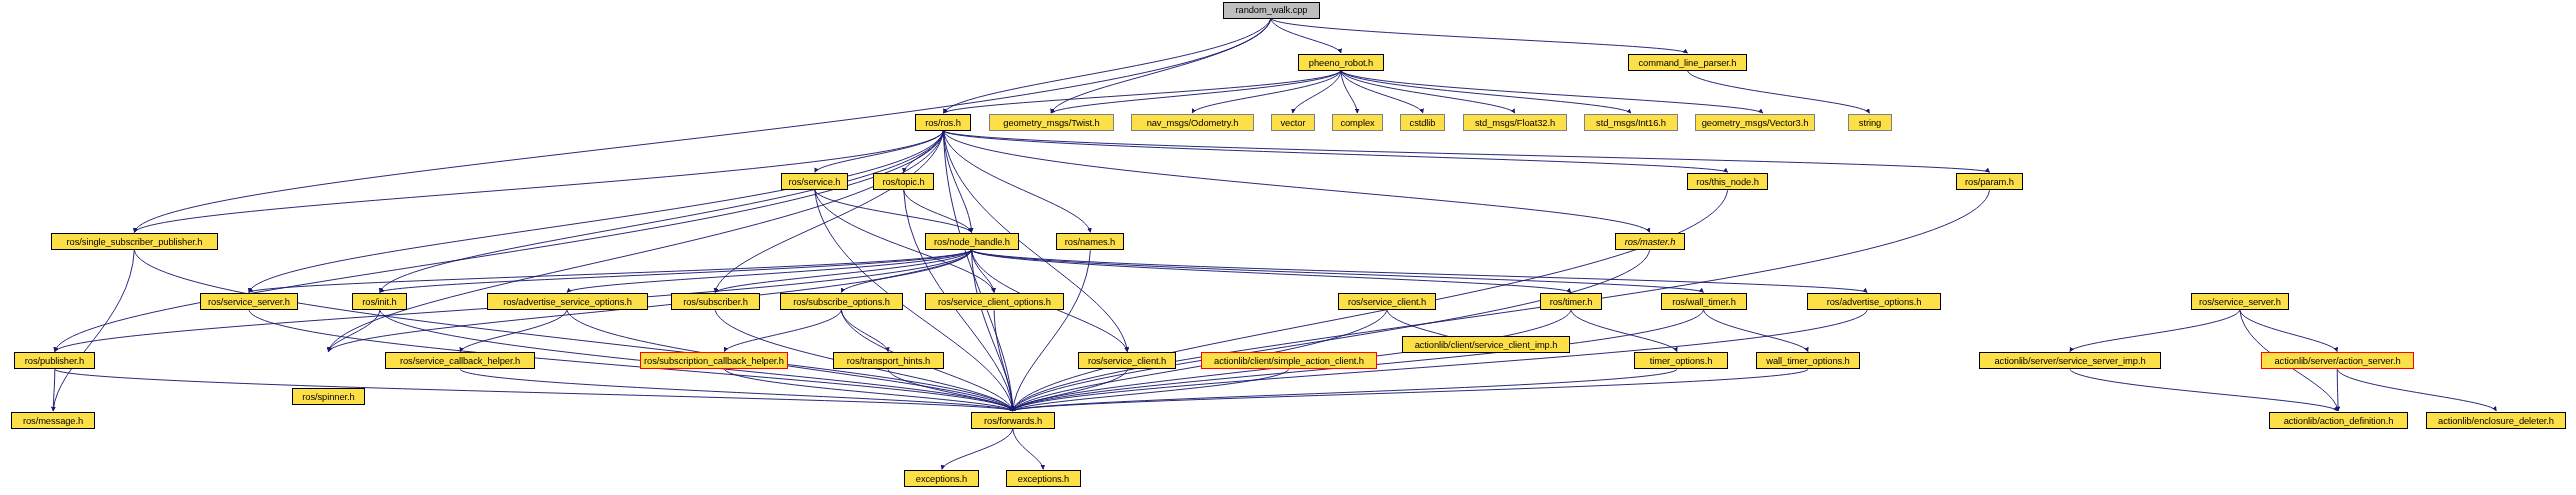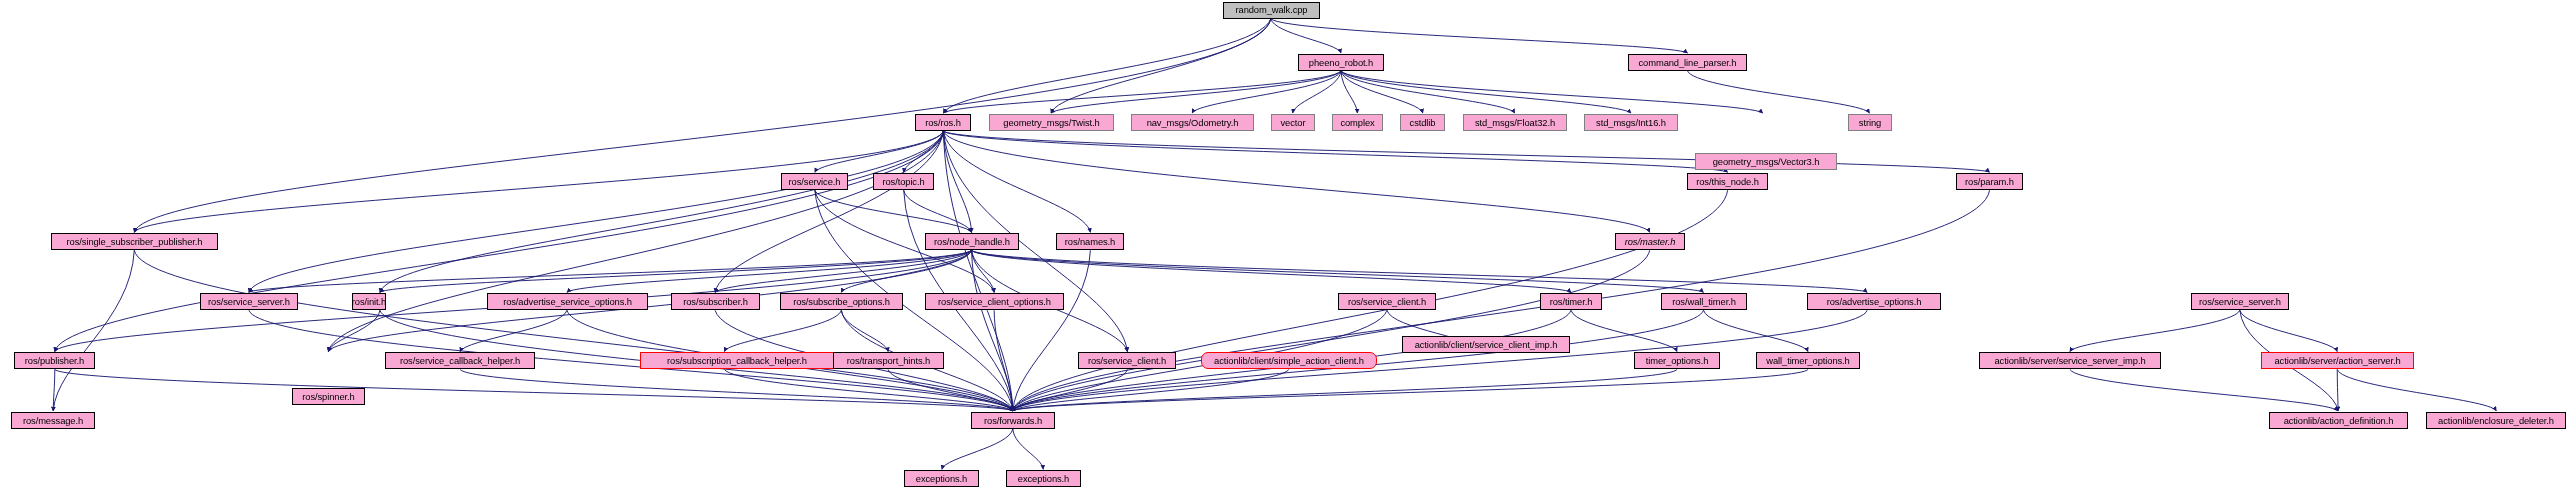--- a/index.html
+++ b/index.html
@@ -19,21 +19,21 @@
     position: absolute;
     left: 0;
     top: 0;
     width: 2576px;
     height: 495px;
   }
   .gnode {
     position: absolute;
     box-sizing: border-box;
     border: 0.8px solid #000000;
-    background: #f9a8d4;
+    background: #fde047;
     color: #000000;
     font-size: 9.4px;
     line-height: 1;
     white-space: nowrap;
     display: flex;
     align-items: center;
     justify-content: center;
     padding: 0 3.9px;
     height: 17px;
     letter-spacing: -0.1px;
@@ -155,50 +155,50 @@
       <div class="gnode" style="left: 1298px; top: 54px; width: 86px;">pheeno_robot.h</div>
       <div class="gnode" style="left: 1628px; top: 54px; width: 119px;">command_line_parser.h</div>
       <div class="gnode" style="left: 915px; top: 114px; width: 56px;">ros/ros.h</div>
       <div class="gnode thin" style="left: 989px; top: 114px; width: 125px;">geometry_msgs/Twist.h</div>
       <div class="gnode thin" style="left: 1131px; top: 114px; width: 123px;">nav_msgs/Odometry.h</div>
       <div class="gnode thin" style="left: 1271px; top: 114px; width: 44px;">vector</div>
       <div class="gnode thin" style="left: 1332px; top: 114px; width: 51px;">complex</div>
       <div class="gnode thin" style="left: 1400px; top: 114px; width: 45px;">cstdlib</div>
       <div class="gnode thin" style="left: 1463px; top: 114px; width: 104px;">std_msgs/Float32.h</div>
       <div class="gnode thin" style="left: 1584px; top: 114px; width: 94px;">std_msgs/Int16.h</div>
-      <div class="gnode thin" style="left: 1695px; top: 114px; width: 142px; margin-top: 39px;">geometry_msgs/Vector3.h</div>
+      <div class="gnode thin" style="left: 1695px; top: 114px; width: 120px;">geometry_msgs/Vector3.h</div>
       <div class="gnode thin" style="left: 1848px; top: 114px; width: 44px;">string</div>
       <div class="gnode" style="left: 781px; top: 173px; width: 67px;">ros/service.h</div>
       <div class="gnode" style="left: 873px; top: 173px; width: 61px;">ros/topic.h</div>
       <div class="gnode" style="left: 1687px; top: 173px; width: 81px;">ros/this_node.h</div>
       <div class="gnode" style="left: 1956px; top: 173px; width: 67px;">ros/param.h</div>
       <div class="gnode" style="left: 51px; top: 233px; width: 167px;">ros/single_subscriber_publisher.h</div>
       <div class="gnode" style="left: 925px; top: 233px; width: 94px;">ros/node_handle.h</div>
       <div class="gnode" style="left: 1056px; top: 233px; width: 68px;">ros/names.h</div>
       <div class="gnode" style="left: 1615px; top: 233px; width: 70px; font-style: italic;">ros/master.h</div>
       <div class="gnode" style="left: 200px; top: 293px; width: 98px;">ros/service_server.h</div>
-      <div class="gnode" style="left: 352px; top: 293px; width: 34px;">ros/init.h</div>
+      <div class="gnode" style="left: 352px; top: 293px; width: 55px;">ros/init.h</div>
       <div class="gnode" style="left: 487px; top: 293px; width: 161px;">ros/advertise_service_options.h</div>
       <div class="gnode" style="left: 671px; top: 293px; width: 89px;">ros/subscriber.h</div>
       <div class="gnode" style="left: 780px; top: 293px; width: 123px;">ros/subscribe_options.h</div>
       <div class="gnode" style="left: 925px; top: 293px; width: 139px;">ros/service_client_options.h</div>
       <div class="gnode" style="left: 1338px; top: 293px; width: 98px;">ros/service_client.h</div>
       <div class="gnode" style="left: 1540px; top: 293px; width: 62px;">ros/timer.h</div>
       <div class="gnode" style="left: 1661px; top: 293px; width: 86px;">ros/wall_timer.h</div>
       <div class="gnode" style="left: 1807px; top: 293px; width: 134px;">ros/advertise_options.h</div>
       <div class="gnode" style="left: 2191px; top: 293px; width: 98px;">ros/service_server.h</div>
       <div class="gnode" style="left: 14px; top: 352px; width: 81px;">ros/publisher.h</div>
       <div class="gnode" style="left: 292px; top: 352px; width: 73px; margin-top: 36px;">ros/spinner.h</div>
       <div class="gnode" style="left: 385px; top: 352px; width: 150px;">ros/service_callback_helper.h</div>
-      <div class="gnode redbox" style="left: 640px; top: 352px; width: 194px;">ros/subscription_callback_helper.h</div>
+      <div class="gnode redbox" style="left: 640px; top: 352px; width: 148px;">ros/subscription_callback_helper.h</div>
       <div class="gnode" style="left: 833px; top: 352px; width: 111px;">ros/transport_hints.h</div>
       <div class="gnode" style="left: 1078px; top: 352px; width: 98px;">ros/service_client.h</div>
-      <div class="gnode redbox" style="left: 1201px; top: 352px; width: 176px; border-radius: 7px;">actionlib/client/simple_action_client.h</div>
+      <div class="gnode redbox" style="left: 1201px; top: 352px; width: 176px;">actionlib/client/simple_action_client.h</div>
       <div class="gnode" style="left: 1402px; top: 336px; width: 168px;">actionlib/client/service_client_imp.h</div>
-      <div class="gnode" style="left: 1634px; top: 352px; width: 86px;">timer_options.h</div>
+      <div class="gnode" style="left: 1634px; top: 352px; width: 94px;">timer_options.h</div>
       <div class="gnode" style="left: 1756px; top: 352px; width: 104px;">wall_timer_options.h</div>
       <div class="gnode" style="left: 1979px; top: 352px; width: 182px;">actionlib/server/service_server_imp.h</div>
       <div class="gnode redbox" style="left: 2261px; top: 352px; width: 153px;">actionlib/server/action_server.h</div>
       <div class="gnode" style="left: 11px; top: 412px; width: 84px;">ros/message.h</div>
       <div class="gnode" style="left: 971px; top: 412px; width: 84px;">ros/forwards.h</div>
       <div class="gnode" style="left: 2269px; top: 412px; width: 139px;">actionlib/action_definition.h</div>
       <div class="gnode" style="left: 2426px; top: 412px; width: 140px;">actionlib/enclosure_deleter.h</div>
       <div class="gnode" style="left: 904px; top: 470px; width: 75px;">exceptions.h</div>
       <div class="gnode" style="left: 1006px; top: 470px; width: 75px;">exceptions.h</div>
     </div>

